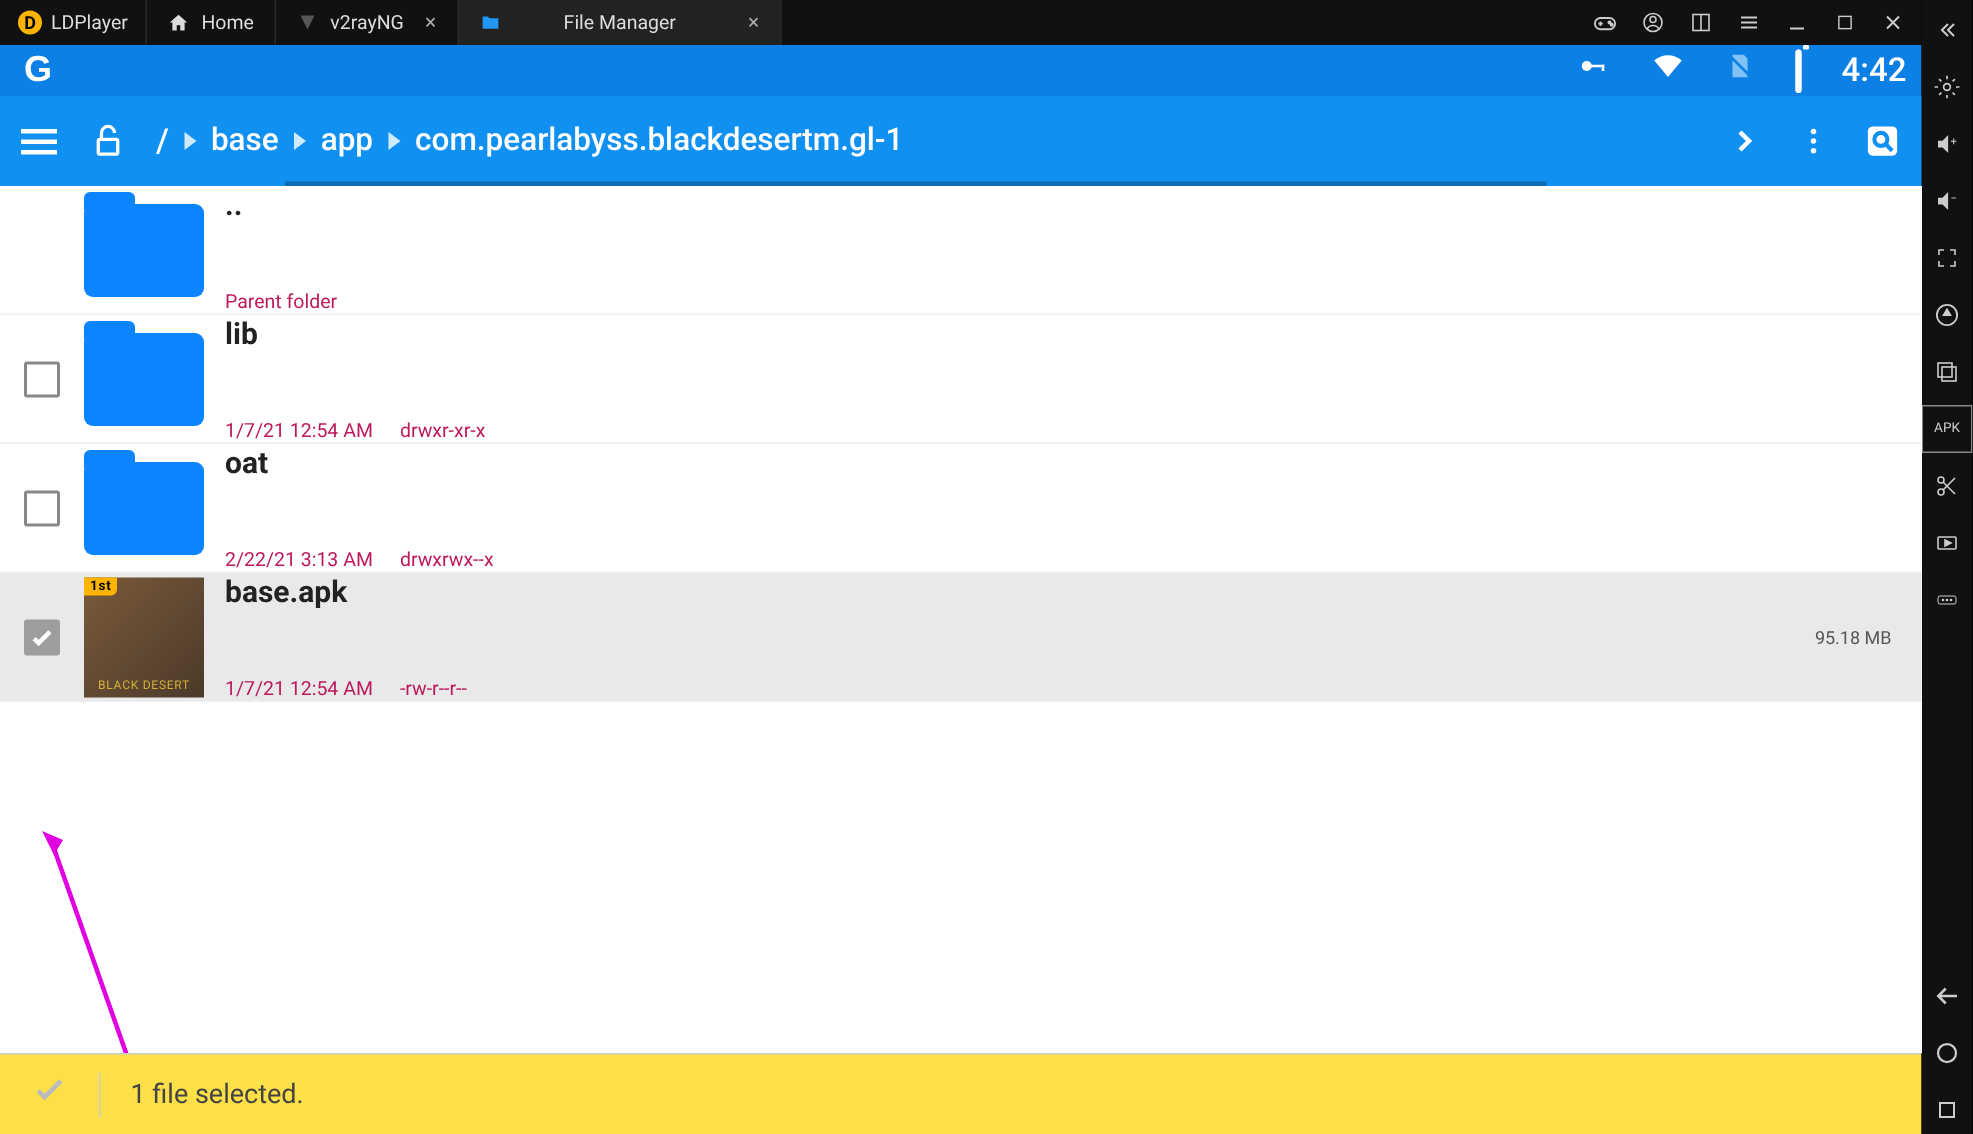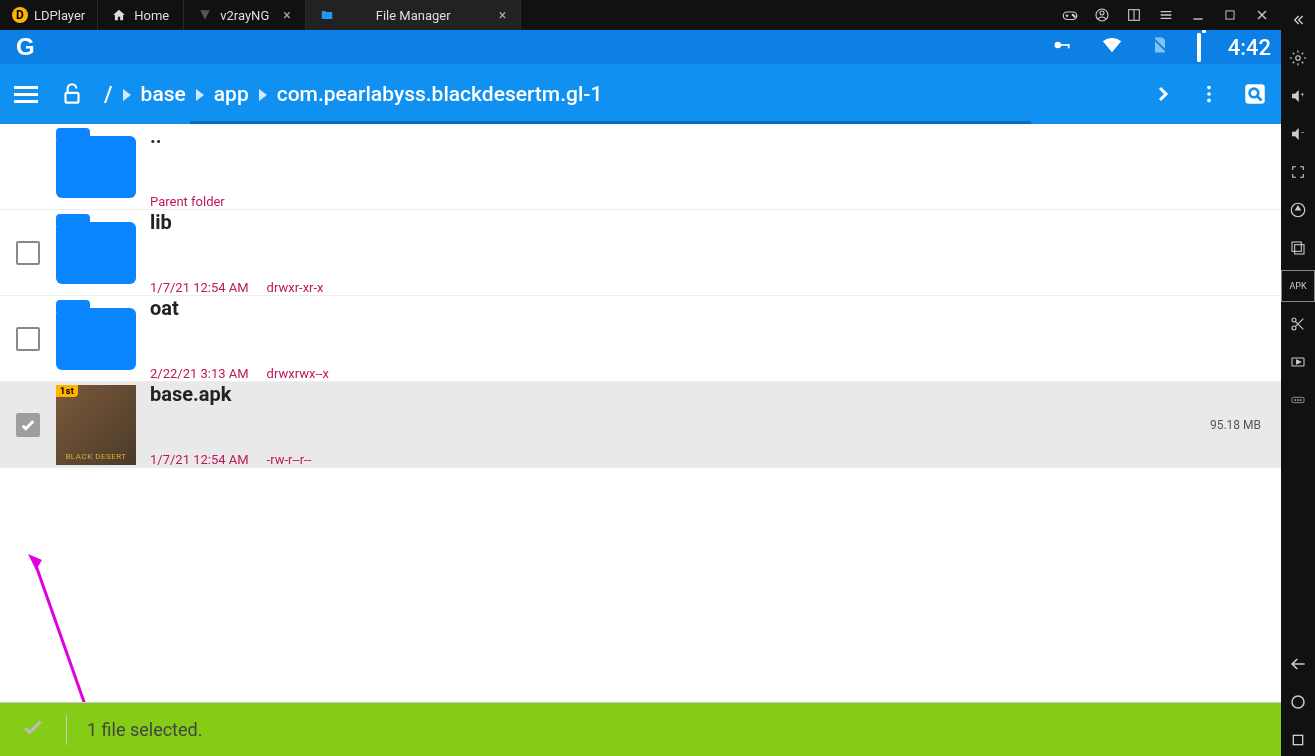--- a/index.html
+++ b/index.html
@@ -85,21 +85,21 @@
   }
   .apk-thumb::before{content:"1st";position:absolute;top:0;left:0;background:#ffb400;color:#000;font-size:9px;font-weight:bold;padding:1px 4px;border-bottom-right-radius:4px;}
   .file-info { flex:1;display:flex;flex-direction:column;gap:6px; }
   .file-name { font-size:20px;font-weight:bold;color:#222; }
   .file-meta { display:flex;gap:18px;color:#be185d;font-size:13px;margin-top:40px; }
   .file-size { color:#555;font-size:12px;text-align:right;padding-right:6px; }
   
   .arrow-annot { position:absolute;left:28px;top:430px;pointer-events:none; }
   
   .footer-bar {
-    height:54px;border-top:1px solid #ccc;display:flex;align-items:center;gap:20px;padding:0 20px;background:#84cc16;
+    height:54px;border-top:1px solid #ccc;display:flex;align-items:center;gap:20px;padding:0 20px;background:#fde047;
   }
   .footer-check { color:#bbb;font-size:26px; }
   .footer-sep { width:1px;height:30px;background:#ccc; }
   .footer-text { color:#444;font-size:18px; }
   
   .side-bar {
     width:34px;background:#111;display:flex;flex-direction:column;align-items:center;padding-top:4px;gap:6px;
   }
   .side-ic {
     width:28px;height:32px;color:#ccc;display:flex;align-items:center;justify-content:center;

